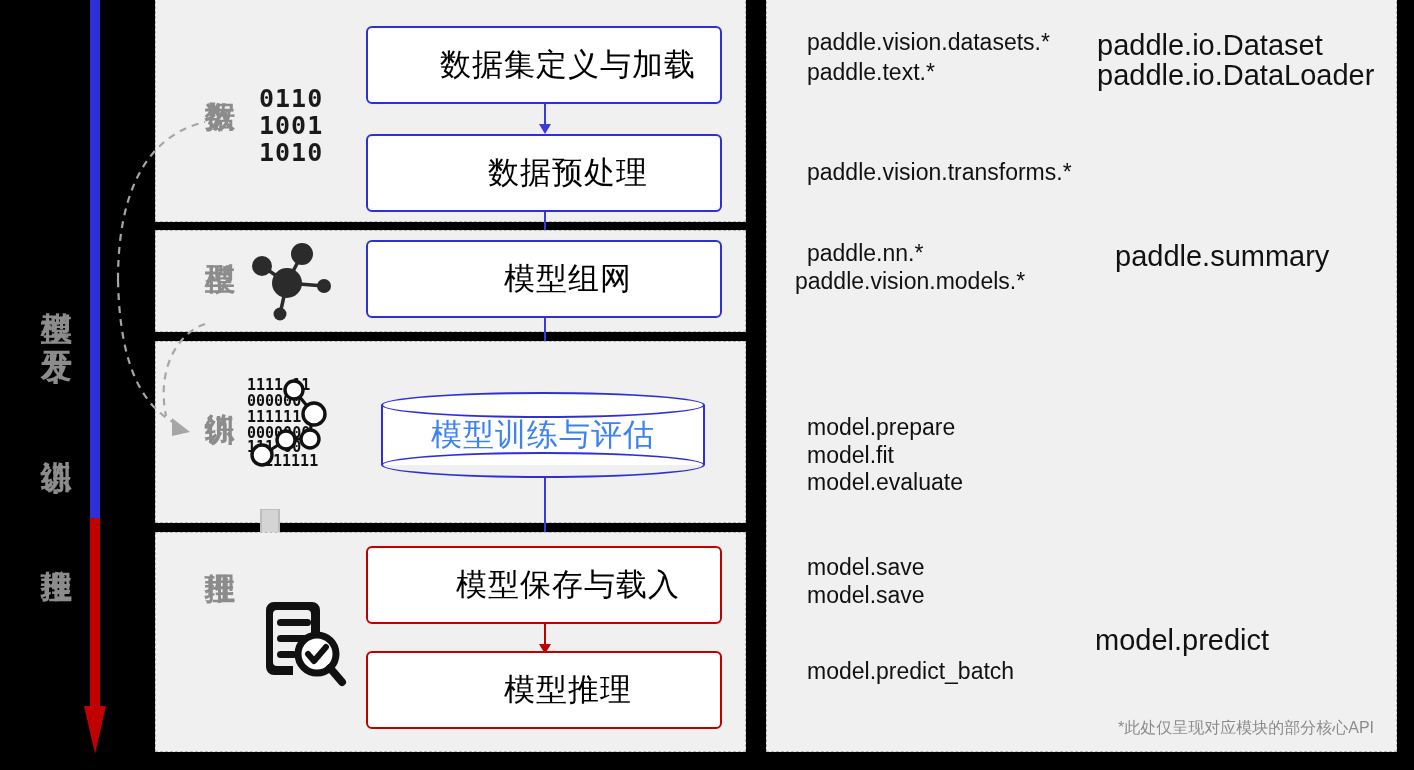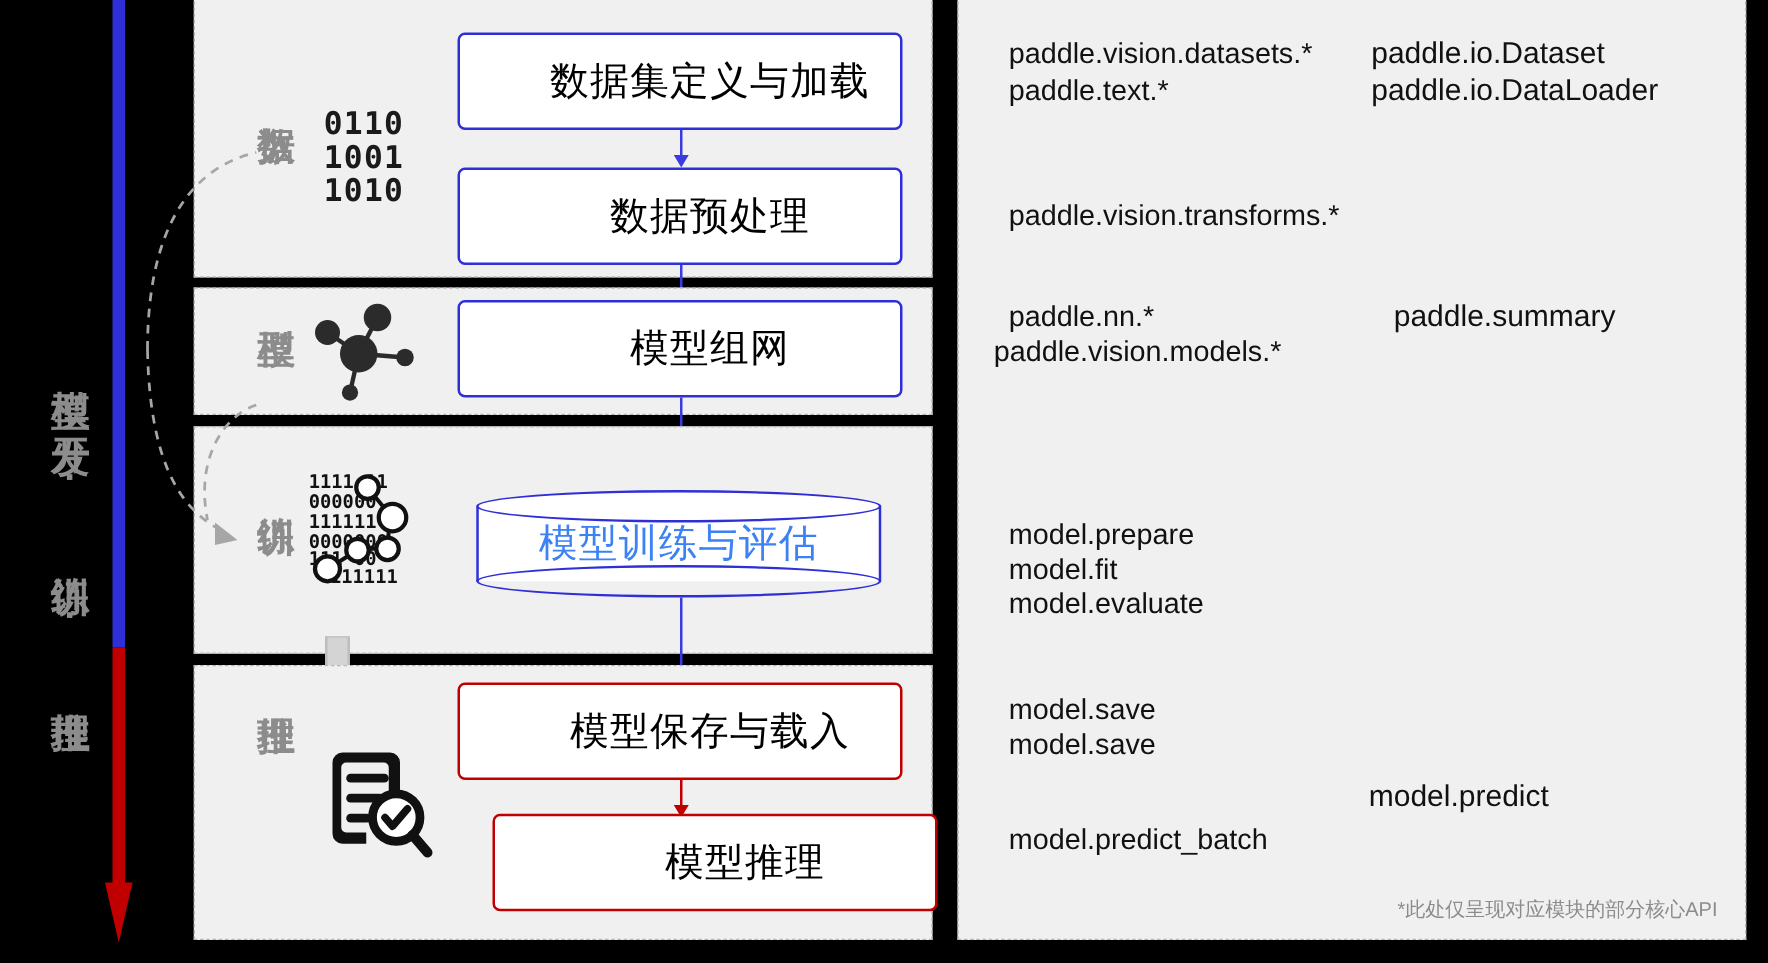--- a/index.html
+++ b/index.html
@@ -75,21 +75,21 @@
   .conn .line{position:absolute;left:0;top:0;width:2px;}
   .conn .head{position:absolute;left:-5px;width:0;height:0;
     border-left:6px solid transparent;border-right:6px solid transparent;}
   .conn.blue .line{background:#3A3AE0;}
   .conn.blue .head{border-top:10px solid #3A3AE0;}
   .conn.red .line{background:#C00000;}
   .conn.red .head{border-top:10px solid #C00000;}
 
   
   .api-row{position:absolute;color:#111;font-size:23px;white-space:pre;}
-  .api-col2{position:absolute;color:#111;font-size:24px;white-space:pre;}
+  .api-col2{position:absolute;color:#111;font-size:29px;white-space:pre;}
   #api-note{position:absolute;right:22px;bottom:12px;color:#8C8C8C;font-size:16px;}
 
   
   #gray-arrow{position:absolute;left:248px;top:509px;width:44px;height:62px;}
 
   
   .icon{position:absolute;}
   .bin-txt{
     position:absolute;color:#1A1A1A;font-family:"DejaVu Sans Mono","Liberation Mono",monospace;
     font-size:25px;font-weight:bold;line-height:1.08;letter-spacing:1px;white-space:pre;
@@ -213,21 +213,21 @@
   <line x1="74" y1="68" x2="86" y2="82" stroke="#111" stroke-width="8" stroke-linecap="round"></line>
 </svg>
 
 <div class="fbox red" style="left:366px;top:546px;width:356px;height:78px;">模型保存与载入</div>
 
 <div class="conn red" style="left:544px;top:624px;height:30px;">
   <div class="line" style="height:22px;"></div>
   <div class="head" style="top:20px;"></div>
 </div>
 
-<div class="fbox red" style="left:366px;top:651px;width:356px;height:78px;margin-left:28px;">模型推理</div>
+<div class="fbox red" style="left:366px;top:651px;width:356px;height:78px;">模型推理</div>
 
 <svg style="position:absolute;left:110px;top:80px;" width="120" height="380" viewBox="0 0 120 380">
   <path d="M8 200 C 8 80, 60 50, 95 42" fill="none" stroke="#A6A6A6" stroke-width="2.2" stroke-dasharray="7,6"></path>
   <path d="M8 200 C 10 300, 40 330, 68 345" fill="none" stroke="#A6A6A6" stroke-width="2.2" stroke-dasharray="7,6"></path>
   <path d="M95 244 C 70 252, 46 286, 56 336" fill="none" stroke="#A6A6A6" stroke-width="2.2" stroke-dasharray="7,6"></path>
   <polygon points="62,338 80,352 62,356" fill="#A6A6A6"></polygon>
 </svg>
 
 <div class="panel" id="api-panel">
   <div class="api-row" style="left:40px;top:32px;">paddle.vision.datasets.*</div>

